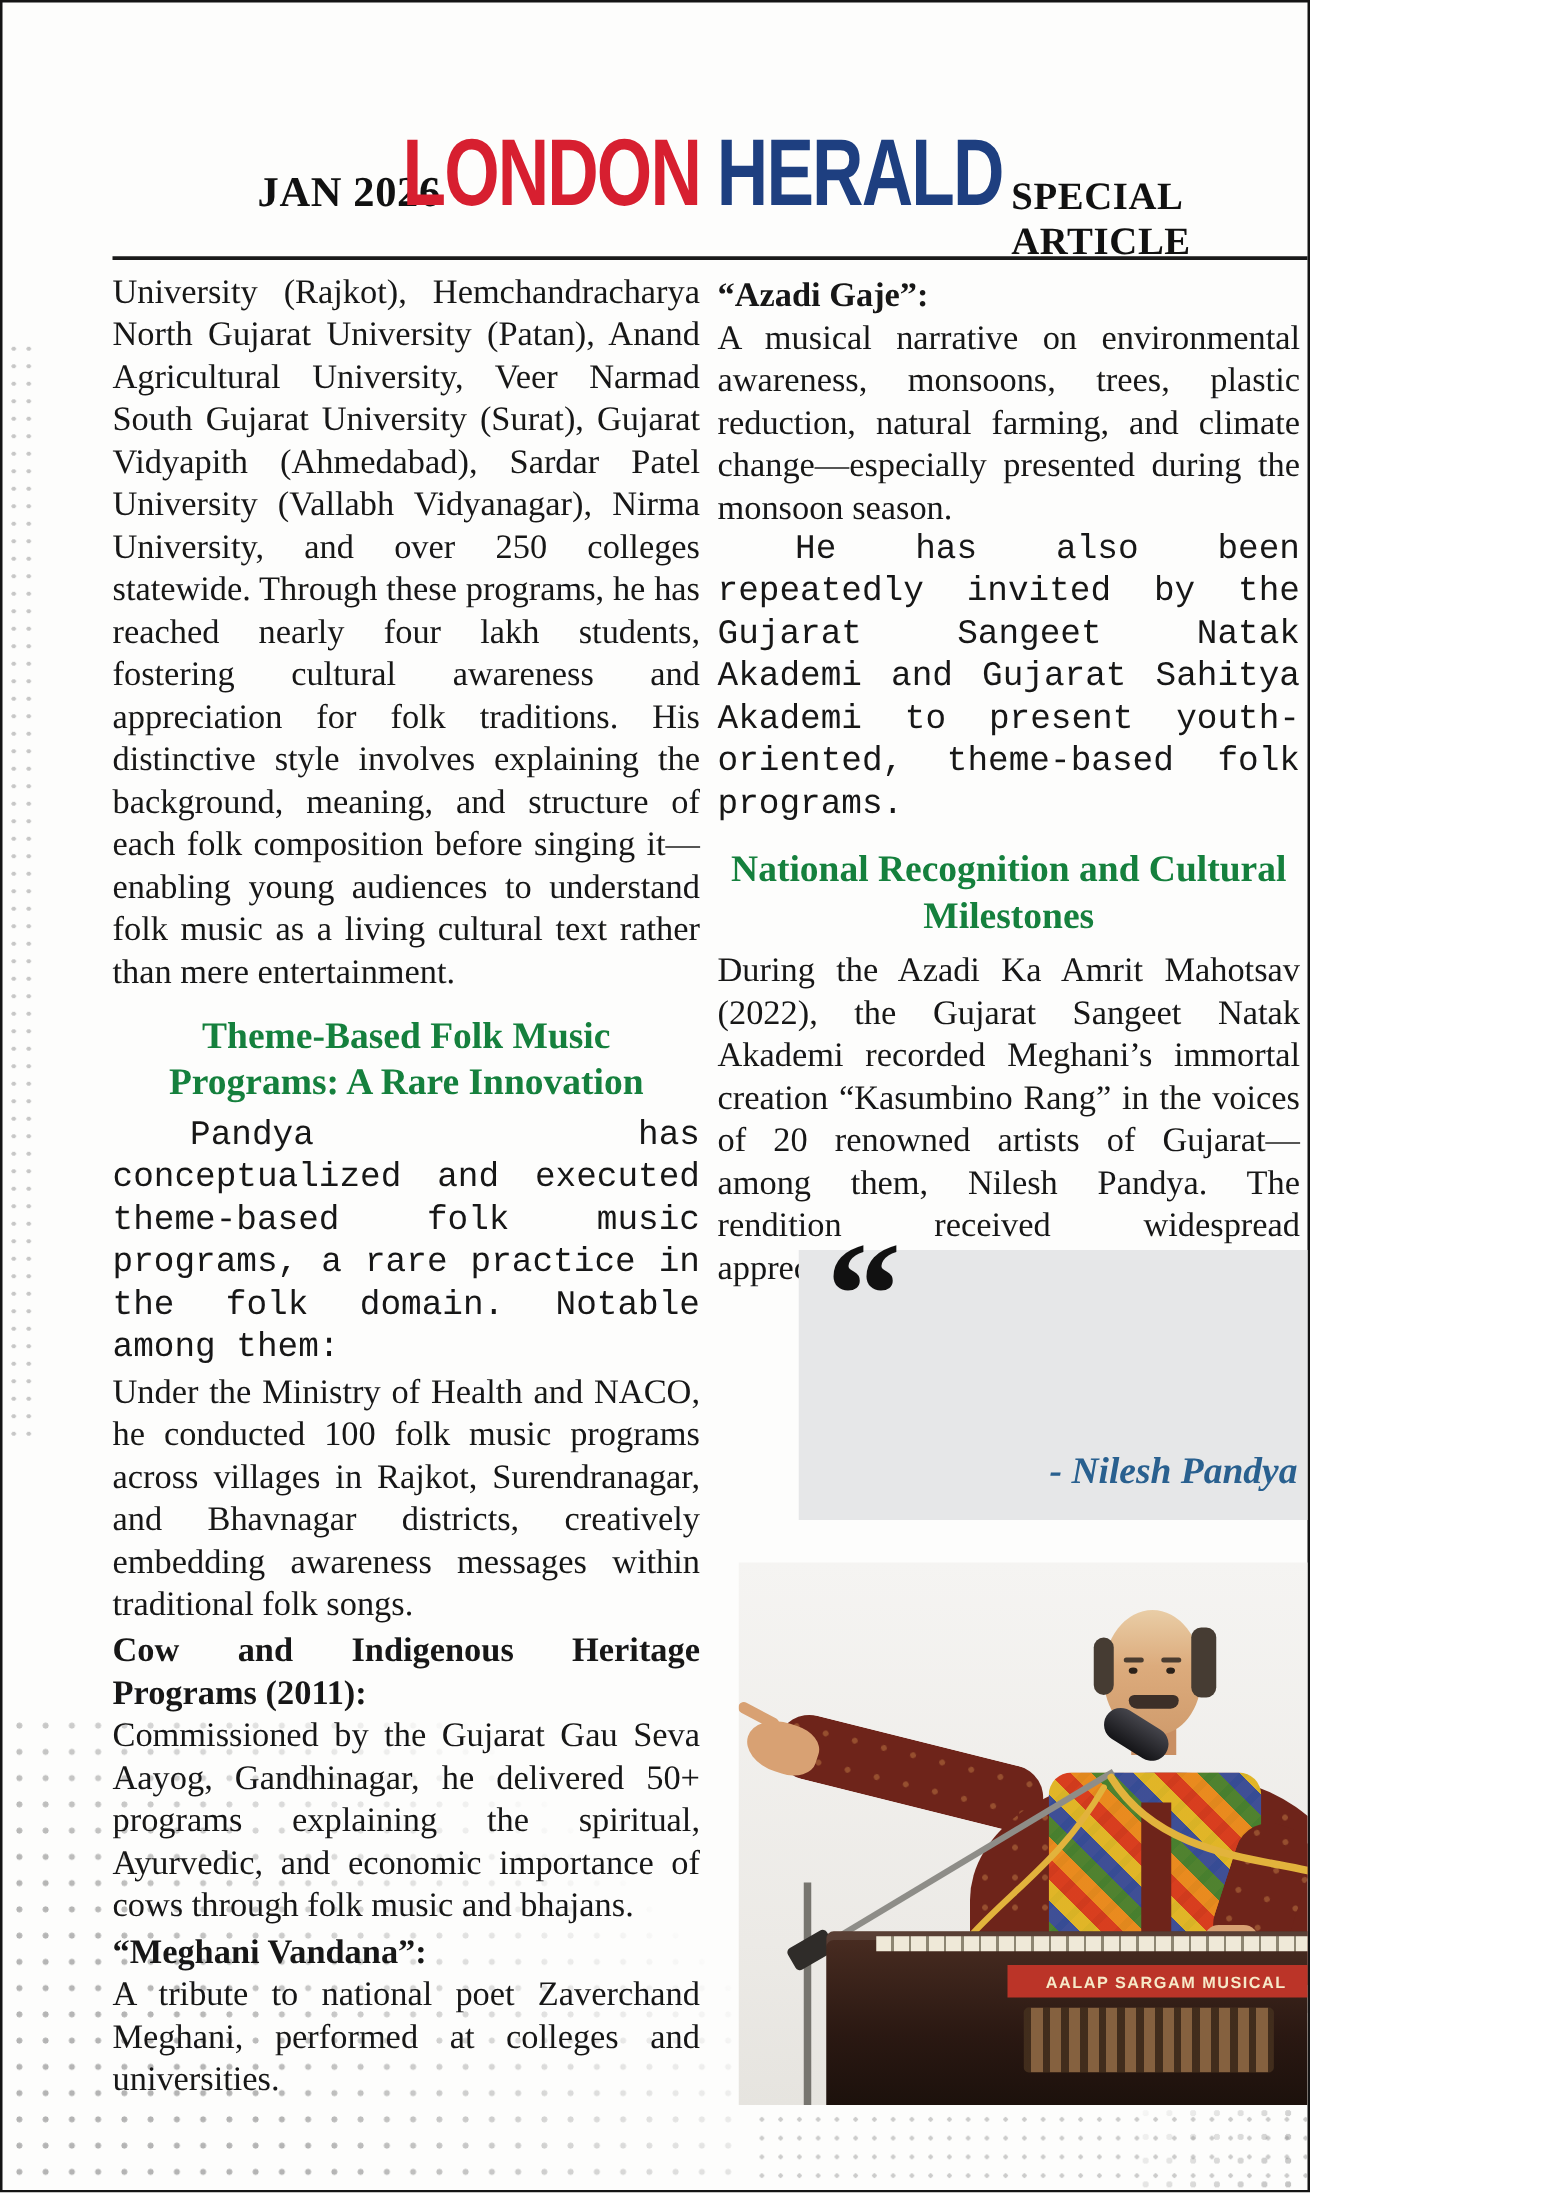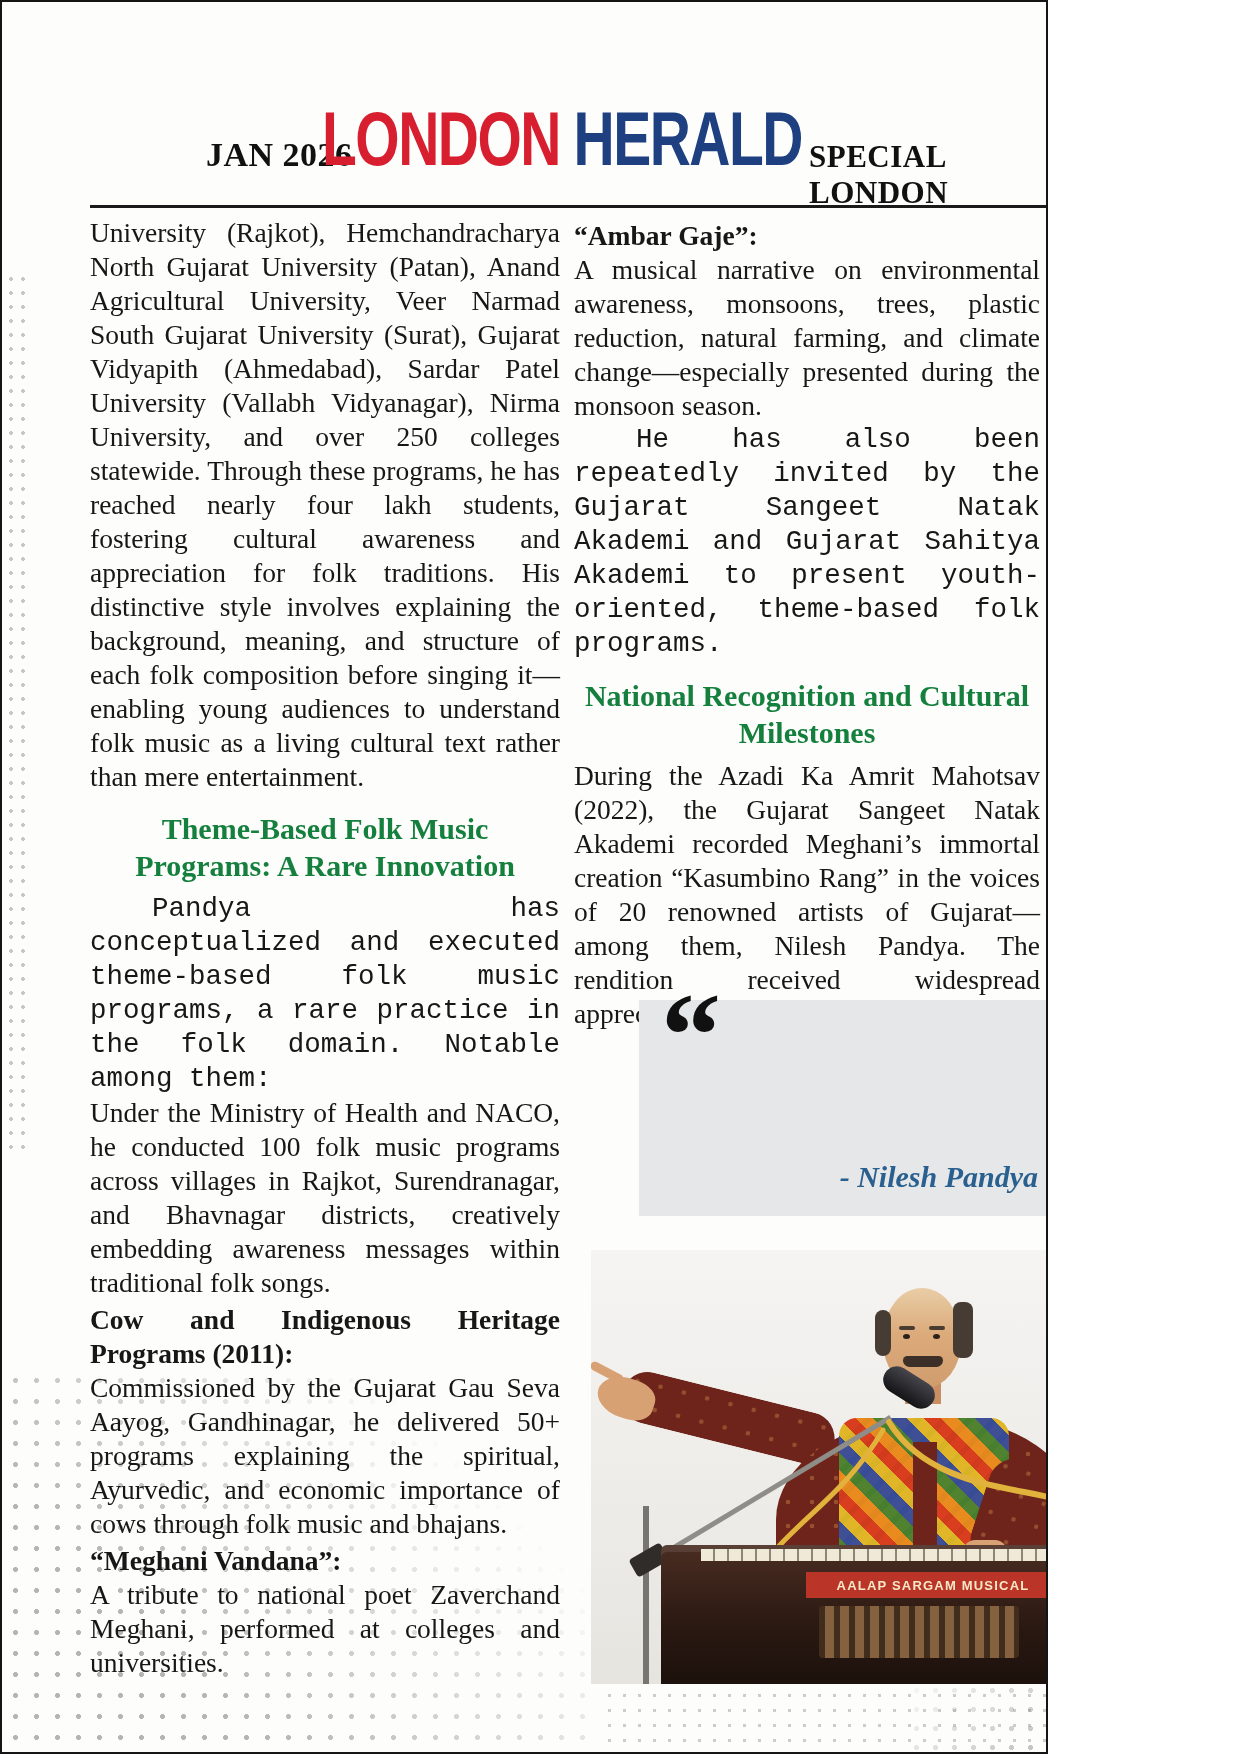--- a/index.html
+++ b/index.html
@@ -129,37 +129,37 @@
   <div class="texture t-br"></div>
   <div class="texture t-rt"></div>
   <div class="texture t-rm"></div>
   <div class="texture t-bm"></div>
 
   <header>
     <span class="issue-date">JAN 2026</span>
     <div class="masthead">
       <span class="w1">LONDON</span><span class="w2">HERALD</span>
     </div>
-    <span class="section-tag">SPECIAL LONDON</span>
+    <span class="section-tag">SPECIAL ARTICLE</span>
     <div class="header-rule"></div>
   </header>
 
   <div class="col col-left">
     <p>University (Rajkot), Hemchandracharya North Gujarat University (Patan), Anand Agricultural University, Veer Narmad South Gujarat University (Surat), Gujarat Vidyapith (Ahmedabad), Sardar Patel University (Vallabh Vidyanagar), Nirma University, and over 250 colleges statewide. Through these programs, he has reached nearly four lakh students, fostering cultural awareness and appreciation for folk traditions. His distinctive style involves explaining the background, meaning, and structure of each folk composition before singing it—enabling young audiences to understand folk music as a living cultural text rather than mere entertainment.</p>
     <h2 class="red-head">Theme-Based Folk Music Programs: A Rare Innovation</h2>
     <p class="indent">Pandya has conceptualized and executed theme-based folk music programs, a rare practice in the folk domain. Notable among them:</p>
     <p>Under the Ministry of Health and NACO, he conducted 100 folk music programs across villages in Rajkot, Surendranagar, and Bhavnagar districts, creatively embedding awareness messages within traditional folk songs.</p>
     <p class="item-title">Cow and Indigenous Heritage Programs (2011):</p>
     <p>Commissioned by the Gujarat Gau Seva Aayog, Gandhinagar, he delivered 50+ programs explaining the spiritual, Ayurvedic, and economic importance of cows through folk music and bhajans.</p>
     <p class="item-title">“Meghani Vandana”:</p>
     <p>A tribute to national poet Zaverchand Meghani, performed at colleges and universities.</p>
   </div>
 
   <div class="col col-right">
-    <p class="item-title">“Ambar Gaje”:</p>
+    <p class="item-title">“Azadi Gaje”:</p>
     <p>A musical narrative on environmental awareness, monsoons, trees, plastic reduction, natural farming, and climate change—especially presented during the monsoon season.</p>
     <p class="indent">He has also been repeatedly invited by the Gujarat Sangeet Natak Akademi and Gujarat Sahitya Akademi to present youth-oriented, theme-based folk programs.</p>
     <h2 class="red-head">National Recognition and Cultural Milestones</h2>
     <p>During the Azadi Ka Amrit Mahotsav (2022), the Gujarat Sangeet Natak Akademi recorded Meghani’s immortal creation “Kasumbino Rang” in the voices of 20 renowned artists of Gujarat—among them, Nilesh Pandya. The rendition received widespread appreciation and went viral.</p>
   </div>
 
   <div class="quote-box">
     <span class="qmark">“</span>
     <div class="qattr">- Nilesh Pandya</div>
   </div>

